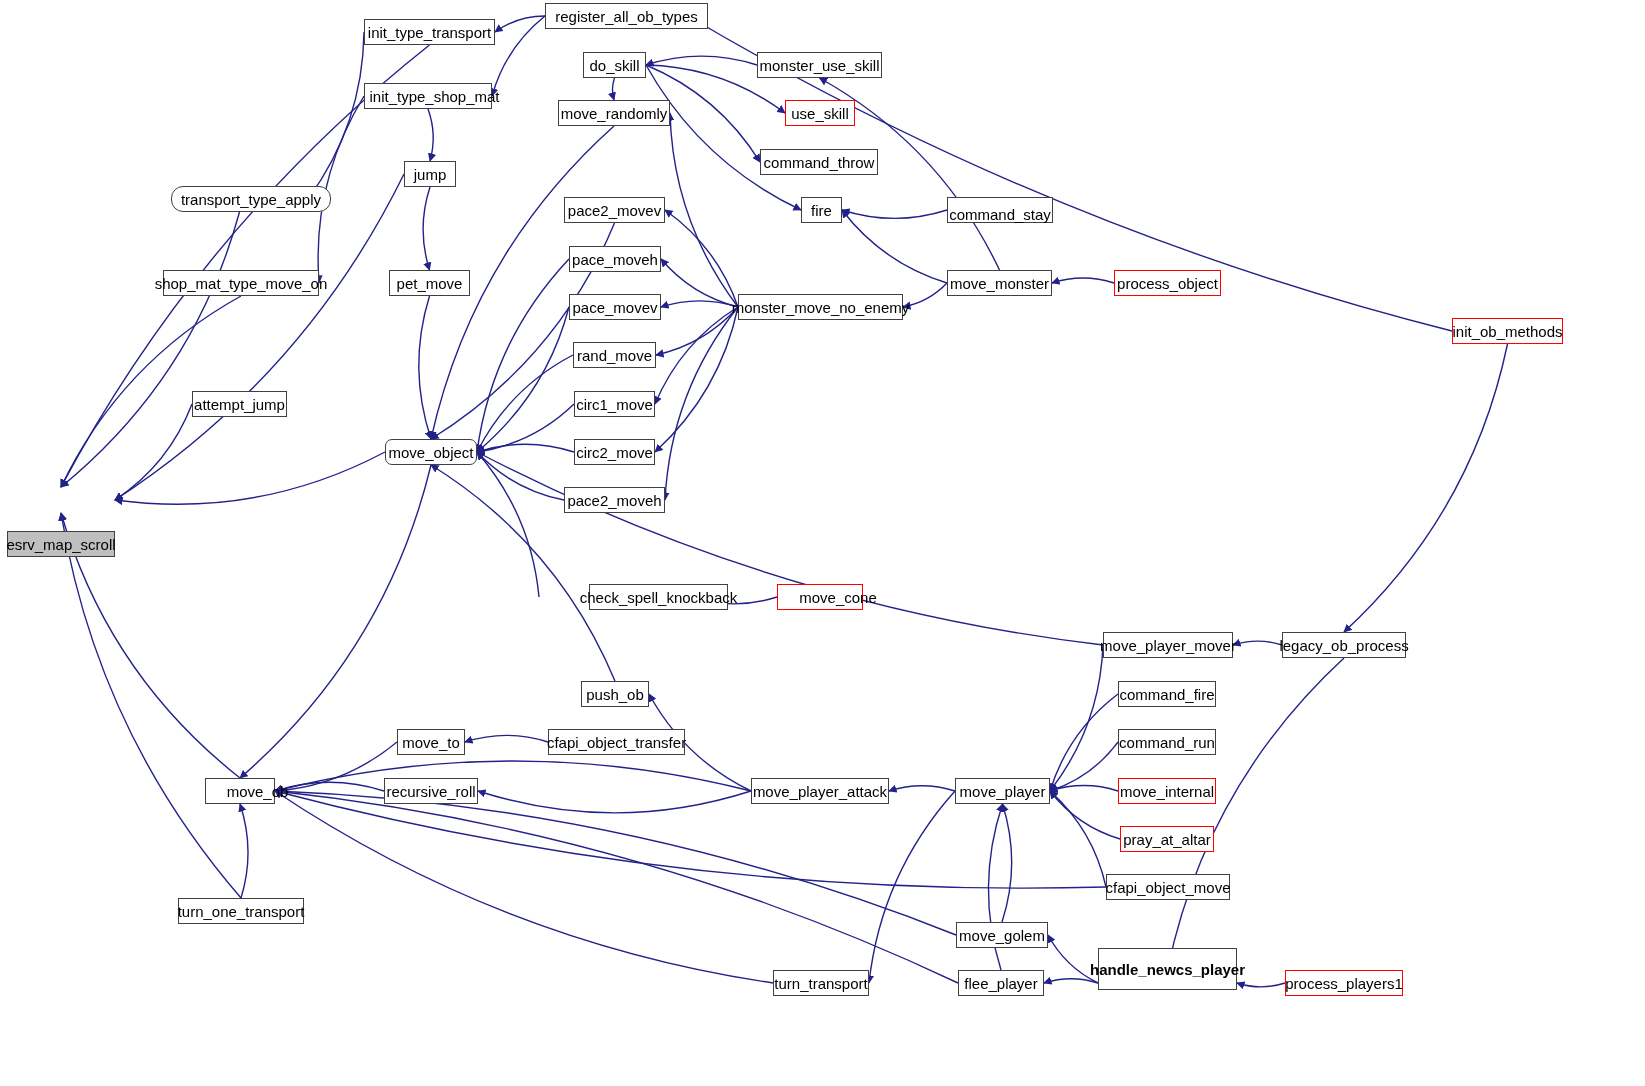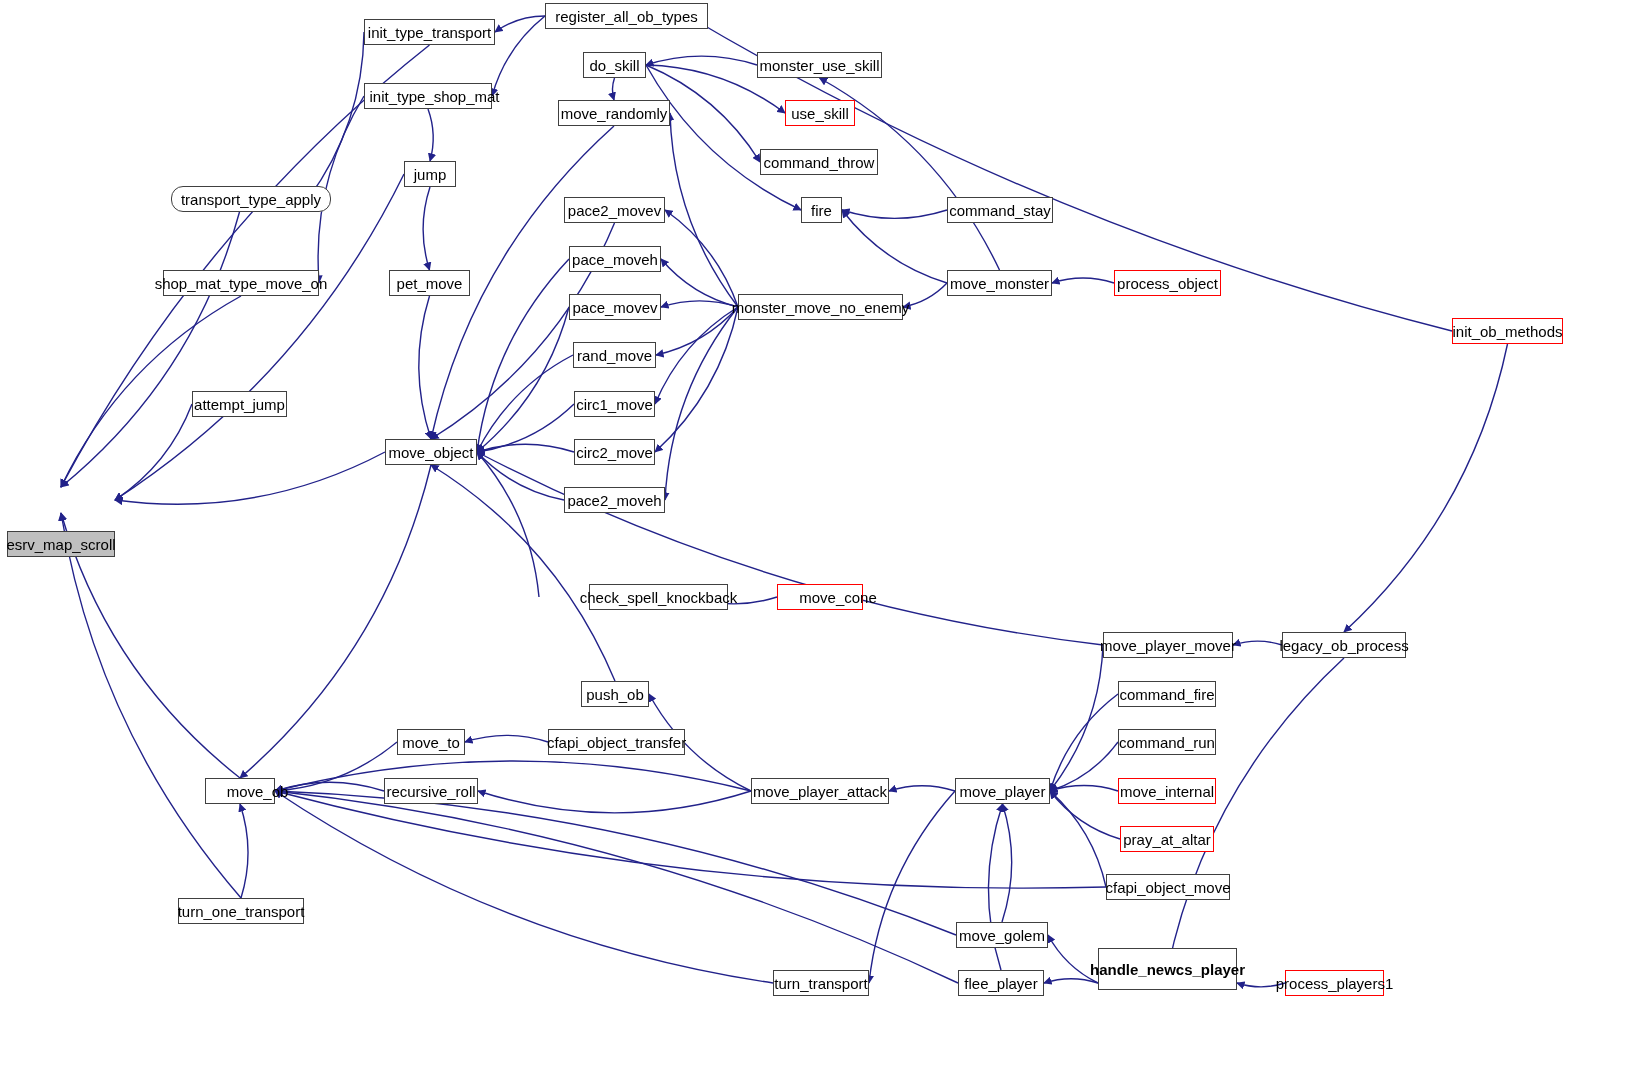--- a/index.html
+++ b/index.html
@@ -155,21 +155,21 @@
       </div>
       <div class="node" style="left: 404px; top: 161px; width: 52px; height: 26px;">
         <span>jump</span>
       </div>
       <div class="node" style="left: 171px; top: 186px; width: 160px; height: 26px; border-radius: 12px;">
         <span>transport_type_apply</span>
       </div>
       <div class="node" style="left: 801px; top: 197px; width: 41px; height: 26px;">
         <span>fire</span>
       </div>
-      <div class="node" style="left: 947px; top: 197px; width: 106px; height: 26px;">
+      <div class="node" style="left: 947px; top: 197px; width: 106px; height: 26px; align-items: flex-end;">
         <span>command_stay</span>
       </div>
       <div class="node" style="left: 564px; top: 197px; width: 101px; height: 26px;">
         <span>pace2_movev</span>
       </div>
       <div class="node" style="left: 569px; top: 246px; width: 92px; height: 26px;">
         <span>pace_moveh</span>
       </div>
       <div class="node" style="left: 163px; top: 270px; width: 156px; height: 26px;">
         <span>shop_mat_type_move_on</span>
@@ -194,21 +194,21 @@
       </div>
       <div class="node" style="left: 573px; top: 342px; width: 83px; height: 26px;">
         <span>rand_move</span>
       </div>
       <div class="node" style="left: 574px; top: 391px; width: 81px; height: 26px;">
         <span>circ1_move</span>
       </div>
       <div class="node" style="left: 192px; top: 391px; width: 95px; height: 26px;">
         <span>attempt_jump</span>
       </div>
-      <div class="node" style="left: 385px; top: 439px; width: 92px; height: 26px;">
+      <div class="node" style="left: 385px; top: 439px; width: 92px; height: 26px; border-radius: 7px;">
         <span>move_object</span>
       </div>
       <div class="node" style="left: 574px; top: 439px; width: 81px; height: 26px;">
         <span>circ2_move</span>
       </div>
       <div class="node" style="left: 564px; top: 487px; width: 101px; height: 26px;">
         <span>pace2_moveh</span>
       </div>
       <div class="node" style="left: 564px; top: 584px; width: 139px; height: 26px; margin-left: 25px;">
         <span>check_spell_knockback</span>
@@ -266,18 +266,18 @@
       </div>
       <div class="node" style="left: 773px; top: 970px; width: 96px; height: 26px;">
         <span>turn_transport</span>
       </div>
       <div class="node" style="left: 958px; top: 970px; width: 86px; height: 26px;">
         <span>flee_player</span>
       </div>
       <div class="node" style="left: 1098px; top: 948px; width: 139px; height: 42px; font-weight: bold;">
         <span>handle_newcs_player</span>
       </div>
-      <div class="node red" style="left: 1285px; top: 970px; width: 99px; height: 26px;">
+      <div class="node red" style="left: 1285px; top: 970px; width: 118px; height: 26px;">
         <span>process_players1</span>
       </div>
     </div>
 
 </div>
 
 </body></html>

